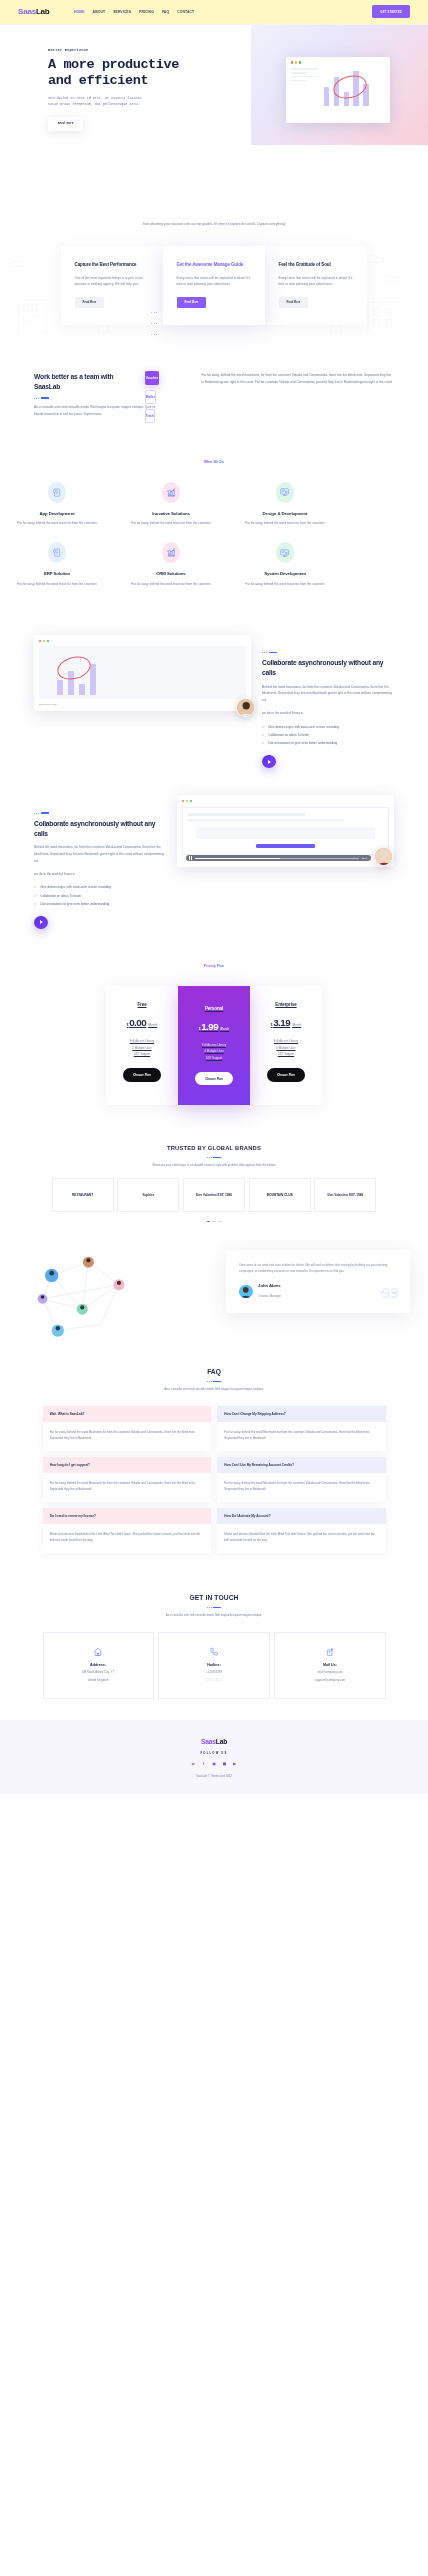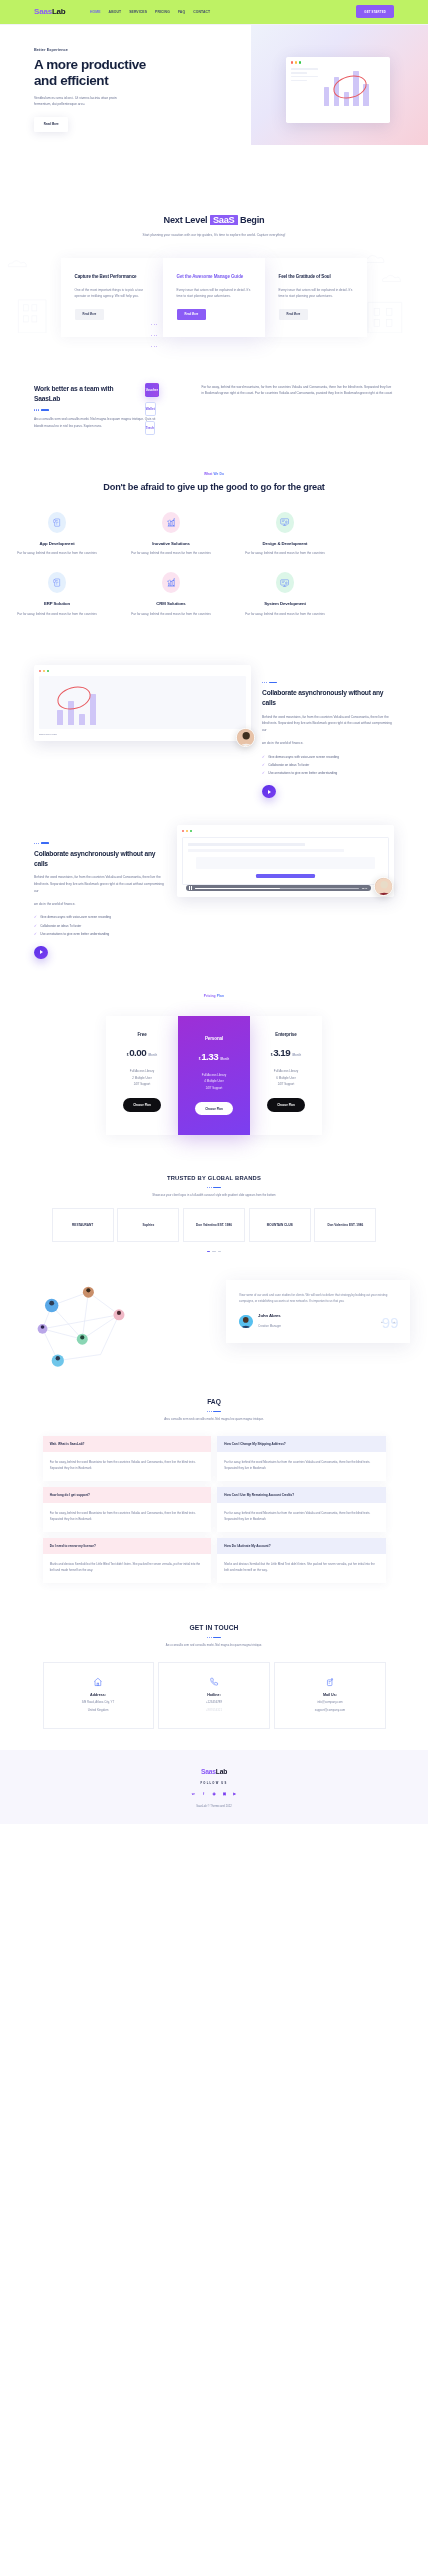--- a/index.html
+++ b/index.html
@@ -9,21 +9,21 @@
     background: #ffffff;
     color: #232b45;
     -webkit-font-smoothing: antialiased;
   }
   .wrap { width: 428px; margin: 0 auto; position: relative; overflow: hidden; }
   .container { width: 343px; margin: 0 auto; position: relative; }
 
   
   .nav {
     height: 24.5px; display: flex; align-items: center;
-    padding: 0 34px; background: #bef264; position: relative; z-index: 30;
+    padding: 0 18px; background: #fef9c3; position: relative; z-index: 30;
     border-bottom: 0.6px solid #f2f2f7;
   }
   .logo { font-size: 8px; font-weight: 700; letter-spacing: -0.2px; }
   .logo .a { color: #8b5cf6; }
   .logo .b { color: #14142b; }
   .navlinks { display: flex; gap: 8px; margin-left: 24.5px; }
   .navlinks a {
     font-size: 3.4px; font-weight: 700; letter-spacing: 0.1px;
     color: #3f4a6b; text-decoration: none;
   }
@@ -34,21 +34,21 @@
     padding: 4.3px 8px; border-radius: 1.8px; cursor: pointer;
     font-family: inherit;
   }
 
   
   .hero { position: relative; height: 162px; background: #fff; overflow: hidden; }
   .hero-grad {
     position: absolute; right: 0; top: 0; width: 177px; height: 120px;
     background: linear-gradient(135deg,#eef2fb 0%,#e9e6fa 35%,#f4dbe8 70%,#f7cfd8 100%);
   }
-  .hero-inner { position: relative; display: flex; padding: 23px 34px 0; }
+  .hero-inner { position: relative; display: flex; padding: 23px 48px 0; font-family: Liberation Mono, monospace; }
   .hero-left { width: 132px; }
   .eyebrow { font-size: 3.8px; font-weight: 700; color: #3f4a6b; letter-spacing: 0.1px; }
   .hero h1 {
     font-size: 13.5px; line-height: 1.16; font-weight: 700;
     letter-spacing: -0.4px; color: #16213e; margin-top: 5.5px;
   }
   .hero p {
     font-size: 3.4px; line-height: 1.85; color: #6b7393;
     margin-top: 6.7px; width: 98px;
   }
@@ -201,21 +201,21 @@
     background: #6f7383; border-radius: 3.7px; display: flex; align-items: center;
     padding: 0 3.7px; gap: 3.1px;
   }
   .vidbar .pp { width: 2.4px; height: 3.7px; border-left: 1px solid #fff; border-right: 1px solid #fff; }
   .vidbar .track { flex: 1; height: 1px; background: #b9bcc7; border-radius: 0.6px; position: relative; }
   .vidbar .track b { position: absolute; left: 0; top: 0; bottom: 0; width: 52%; background: #fff; border-radius: 0.6px; }
   .vidbar .t { font-size: 2.2px; color: #fff; font-weight: 700; }
 
   
   .pricing { padding: 18.4px 0 18.4px; }
-  .plans { display: flex; justify-content: center; margin-top: 18.4px; }
+  .plans { display: flex; justify-content: center; margin-top: 18.4px; text-decoration: underline; }
   .plan {
     width: 72px; padding: 16px 7.3px 16px; text-align: center; background: #fff;
     box-shadow: 0 1.8px 13.5px rgba(60,60,120,.08);
   }
   .plan.hot {
     background: linear-gradient(160deg,#9d2fd6,#7b3ff0);
     color: #fff; box-shadow: 0 4.9px 18.4px rgba(120,50,200,.3); z-index: 4;
     padding: 19.6px 7.3px;
   }
   .plan h4 { font-size: 4.5px; font-weight: 700; letter-spacing: -0.1px; }
@@ -373,23 +373,20 @@
         <rect x="610" y="110" width="9" height="11"></rect>
           <rect x="630" y="110" width="9" height="11"></rect>
         <rect x="610" y="128" width="9" height="11"></rect>
           <rect x="630" y="128" width="9" height="11"></rect>
         <path d="M20 36 q6 -8 14 0 q9 -4 9 6 H14 q-2 -6 6 -6Z"></path>
         <path d="M600 28 q7 -9 16 0 q10 -4 10 7 H593 q-2 -7 7 -7Z"></path>
         <path d="M630 60 q6 -8 14 0 q9 -4 9 6 H624 q-2 -6 6 -6Z"></path>
       </g>
     </svg>
     <div class="sec-eyebrow" style="visibility:hidden">.</div>
-    <h2 class="sec-title">
-      <span>Next Level </span><span class="hl">SaaS</span><span> Begin</span>
-    </h2>
     <p class="sec-sub">Start planning your vacation with our trip guides, It's time to explore the world. Capture everything!</p>
     <div class="cards">
       <div class="card">
         <h3>Capture the Best Performance</h3>
         <p>One of the most important things is to pick a tour operator or trekking agency. We will help you.</p>
         <button class="readmore">Read More</button>
       </div>
       <div class="card mid">
         <h3>Get the Awesome Manage Guide</h3>
         <p>Every issue that arises will be explained in detail. It's time to start planning your adventures.</p>
@@ -424,21 +421,20 @@
     </div>
     <div class="wb-right">
       <p>Far far away, behind the word mountains, far from the countries Vokalia and Consonantia, there live the blind texts. Separated they live in Bookmarksgrove right at the coast. Far far countries Vokalia and Consonantia, parated they live in Bookmarksgrove right at the coast</p>
     </div>
   </div>
 
   <div class="whatwedo">
     <div class="sec-eyebrow">
       <span class="p1">What </span><span class="p2">We Do</span>
     </div>
-    <h2 class="sec-title" style="margin-top:6.1px">Don't be afraid to give up the good to go for the great</h2>
     <div class="services">
       <div class="svc">
         <div class="blob" style="background:#e4f0fd">
           <svg width="8" height="9.2" viewBox="0 0 24 26" fill="none" stroke="#5b7cfa" stroke-width="1.4">
             <rect x="5" y="2" width="15" height="22" rx="2"></rect>
               <path d="M9 7h5M9 12h7M9 17h4"></path>
               <rect x="1" y="5" width="6" height="7" rx="1" fill="#fff"></rect>
           </svg>
         </div>
         <h4>App Development</h4>
@@ -643,21 +639,21 @@
           <li>Full Access Library</li>
           <li>2 Multiple User</li>
           <li>24/7 Support</li>
         </ul>
         <button class="choose">Choose Plan</button>
       </div>
       <div class="plan hot">
         <h4>Personal</h4>
         <div class="price">
           <span class="cur">$</span>
-          <span class="amt">1.33</span>
+          <span class="amt">1.99</span>
           <span class="per">/Month</span>
         </div>
         <ul>
           <li>Full Access Library</li>
           <li>4 Multiple User</li>
           <li>24/7 Support</li>
         </ul>
         <button class="choose">Choose Plan</button>
       </div>
       <div class="plan">

